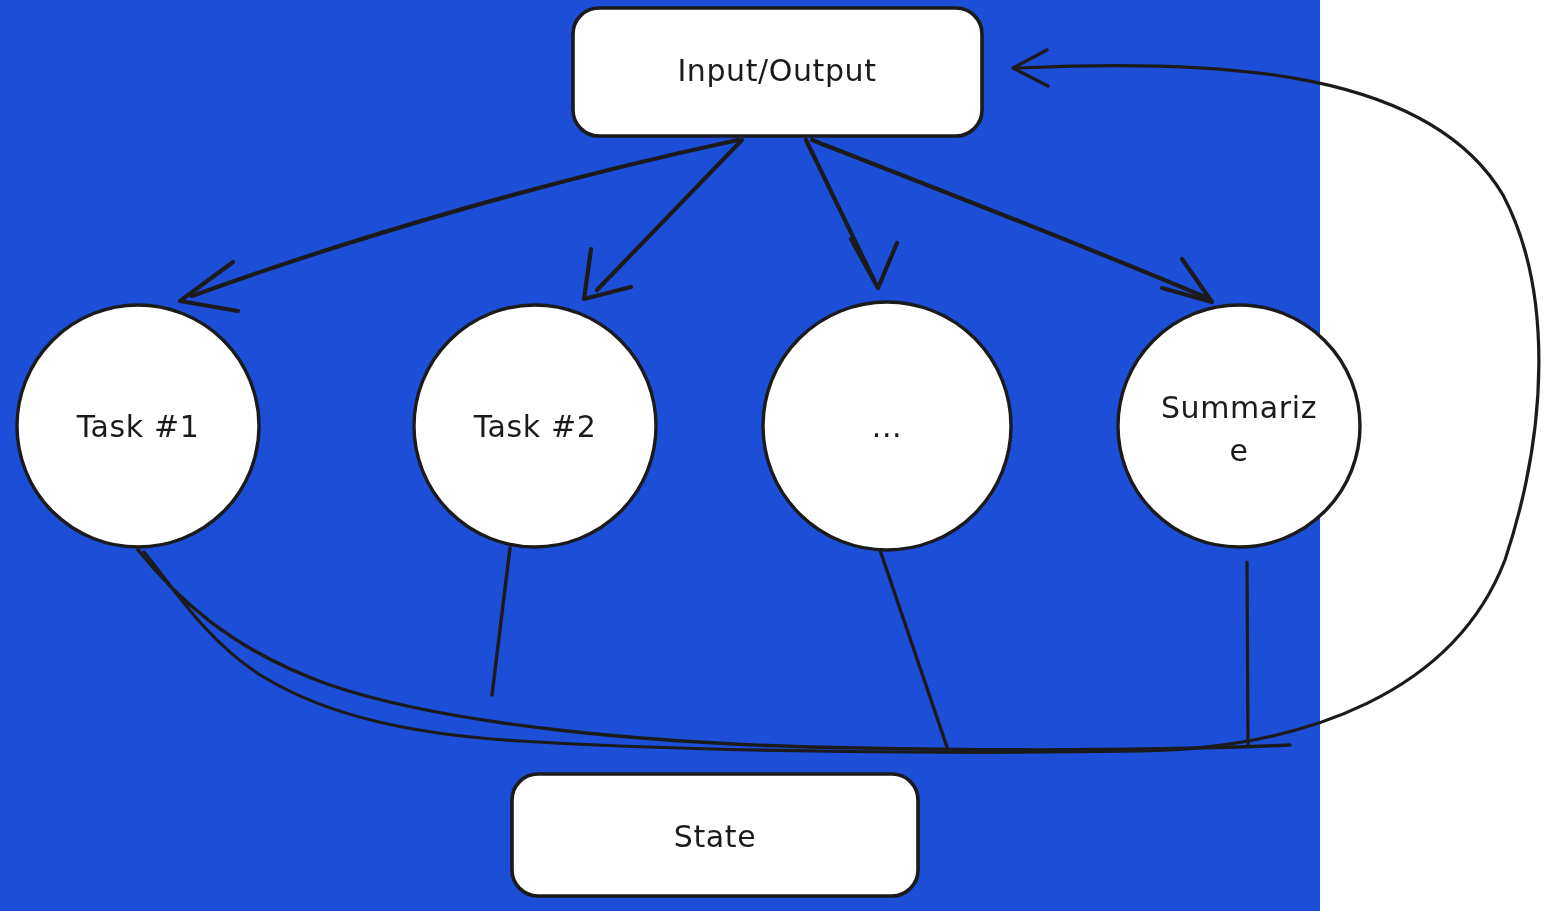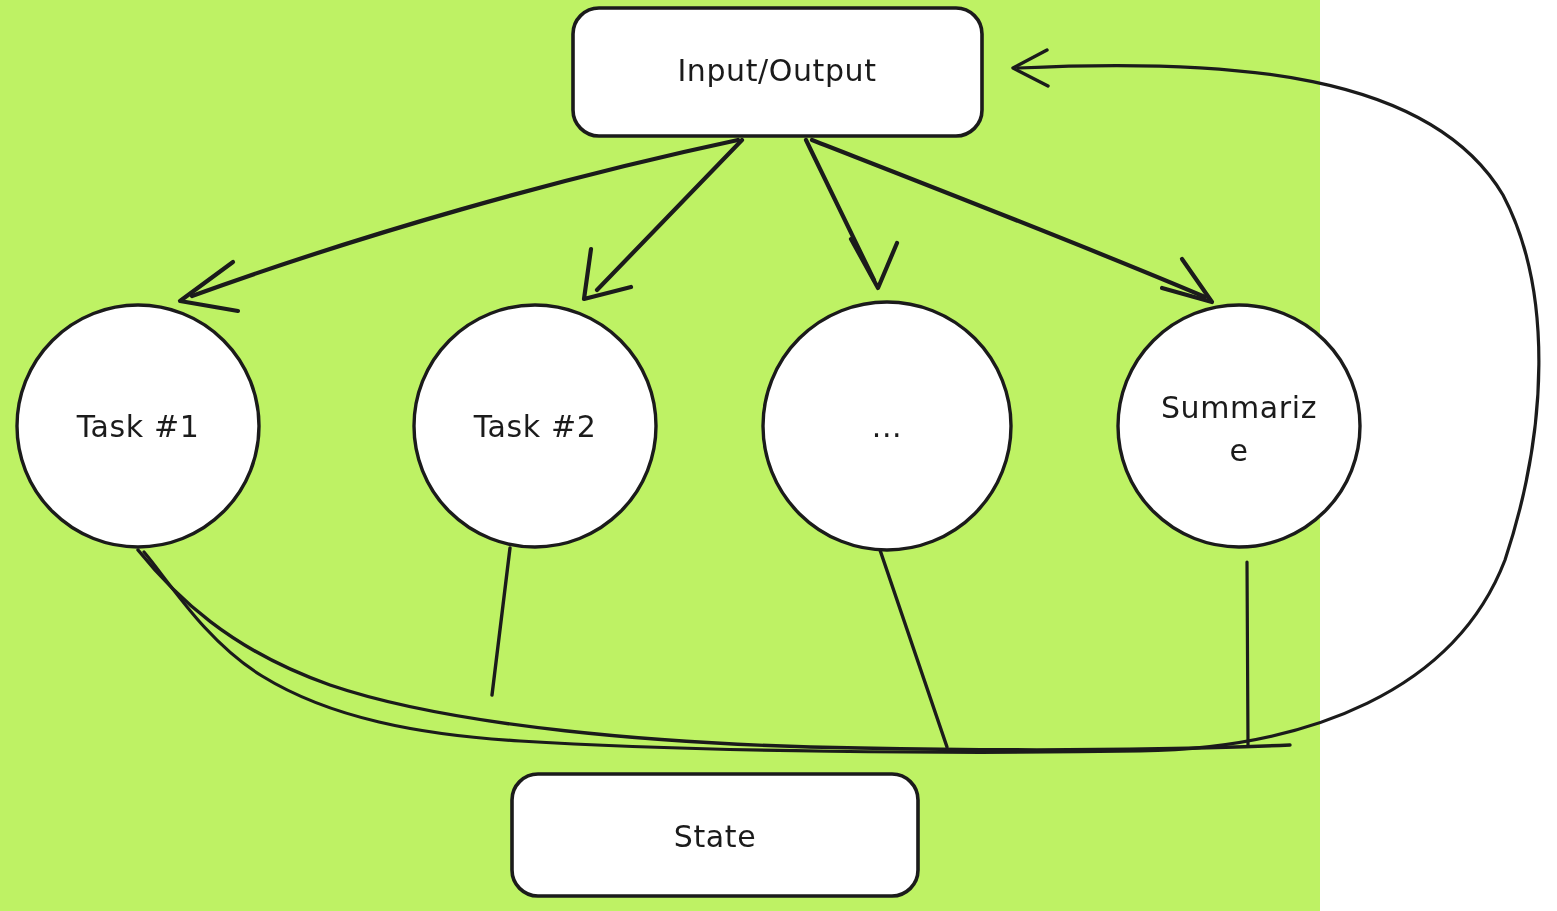--- a/index.html
+++ b/index.html
@@ -11,21 +11,21 @@
   body {
     width: 1557px;
     height: 911px;
     overflow: hidden;
     font-family: "DejaVu Sans", sans-serif;
   }
   #diagram-root {
     position: relative;
     width: 1320px;
     height: 911px;
-    background: #bef264;
+    background: #1d4ed8;
   }
   svg.canvas {
     position: absolute;
     top: 0;
     left: 0;
     width: 1557px;
     height: 911px;
   }
   .node-label {
     font-family: "DejaVu Sans", sans-serif;

